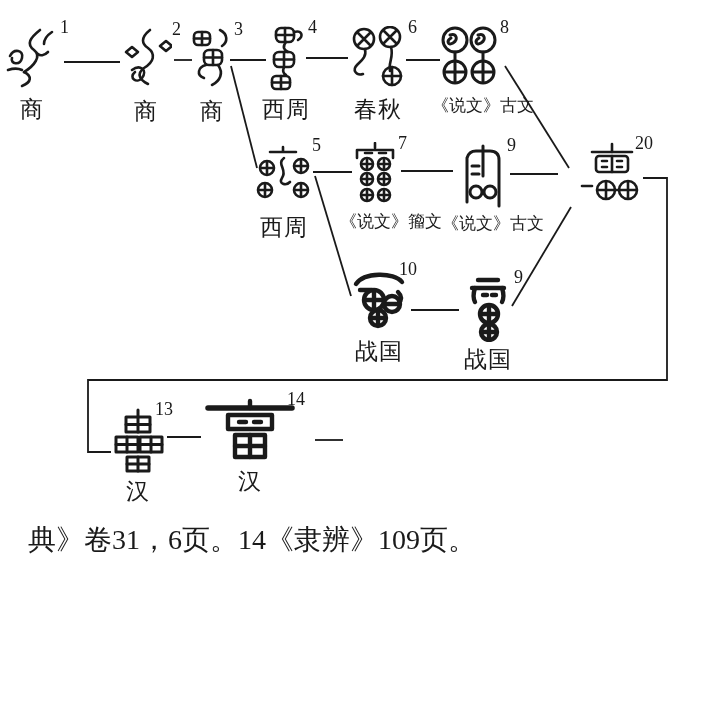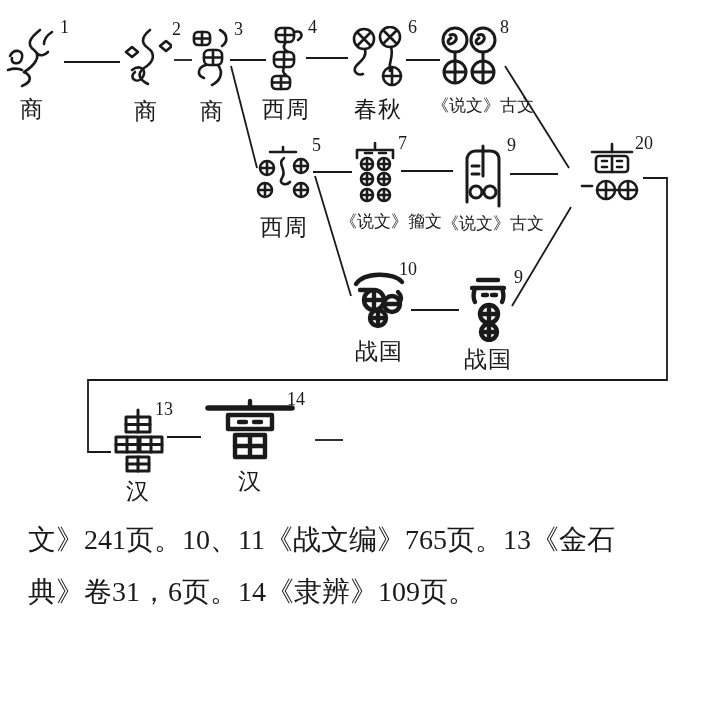--- a/index.html
+++ b/index.html
@@ -252,17 +252,16 @@
       <rect x="24" y="17" width="44" height="14"></rect>
       <path d="M35,24 h7 M50,24 h7"></path>
       <rect x="31" y="37" width="30" height="22"></rect>
       <path d="M46,37 v22 M31,48 h30"></path>
     </svg>
     <div class="era">汉</div>
   </div>
 
 
   <div class="notes">
-    <div>文》241页。10、11《战文编》765页。13《金石</div>
     <div>典》卷31，6页。14《隶辨》109页。</div>
   </div>
 
 </div>
 
 </body></html>

